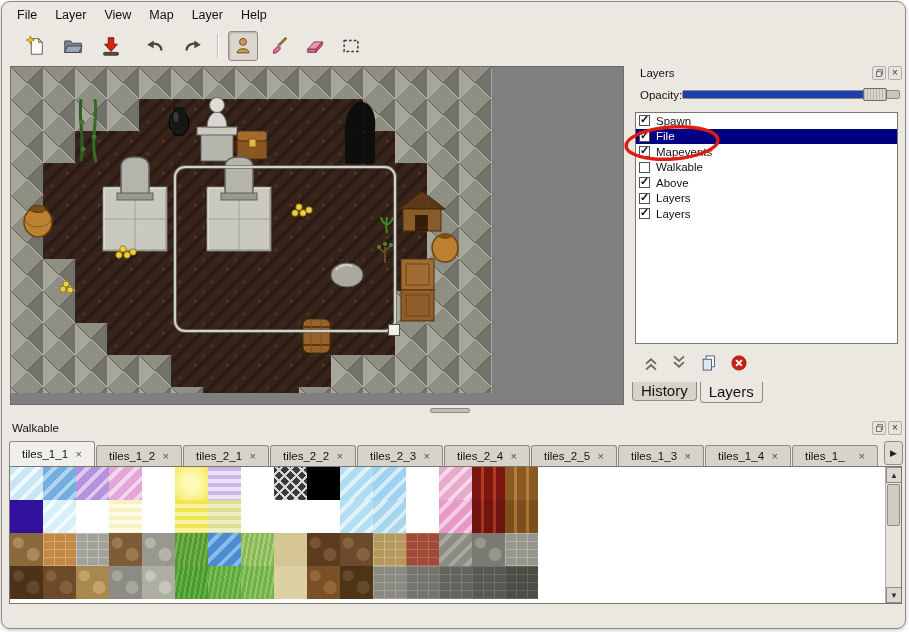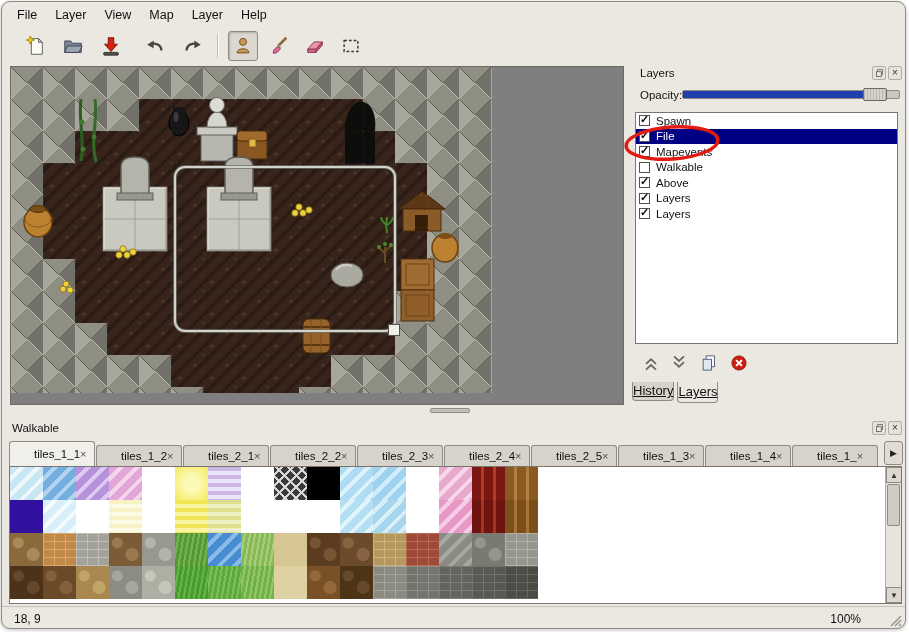--- a/index.html
+++ b/index.html
@@ -41,28 +41,28 @@
     border:1px solid #6f6b64;border-radius:2px;
     background-image:repeating-linear-gradient(90deg,rgba(0,0,0,.14) 0 1px,transparent 1px 3px);}
   .layer-list{position:absolute;left:5px;top:50px;width:263px;height:232px;background:#fff;border:1px solid #7a766f;overflow:hidden;}
   .layer-row{display:flex;align-items:center;height:15.5px;padding-left:3px;}
   .layer-row.sel{background:#000082;color:#fff;}
   .cb{width:11px;height:11px;background:#fff;border:1px solid #55524c;margin-right:6px;position:relative;flex:none;}
   .cb .chk{position:absolute;left:0;top:-3px;font-size:11px;font-weight:bold;color:#111;}
   .layer-actions{position:absolute;left:0;top:288px;height:28px;width:100%;}
   .abtn{position:absolute;top:0;width:26px;height:26px;display:flex;align-items:center;justify-content:center;border-radius:3px;}
   .dock-tabs{position:absolute;left:2px;top:320px;display:flex;align-items:flex-start;gap:3px;}
-  .dtab{height:19px;line-height:18px;padding:0 0;background:#d7d3cb;border:1px solid #8f8b84;border-top:none;
-    border-radius:0 0 4px 4px;font-size:13px;text-decoration:underline;}
+  .dtab{height:19px;line-height:18px;padding:0 8px;background:#d7d3cb;border:1px solid #8f8b84;border-top:none;
+    border-radius:0 0 4px 4px;font-size:15px;}
   .dtab.active{background:#ebe8e1;height:21px;line-height:20px;}
 
   
   .tdock{position:absolute;left:5px;top:416px;width:897px;height:188px;font-size:11.5px;color:#111;}
   .ts-tabs{position:absolute;left:2px;top:22px;right:24px;height:26px;display:flex;align-items:flex-end;overflow:hidden;}
-  .ttab{flex:none;width:86px;height:21px;margin-right:1px;padding:0 24px;background:#d7d3cb;border:1px solid #8f8b84;
+  .ttab{flex:none;width:86px;height:21px;margin-right:1px;padding:0 12px;background:#d7d3cb;border:1px solid #8f8b84;
     border-bottom:none;border-radius:3px 3px 0 0;display:flex;align-items:center;justify-content:space-between;}
   .ttab.active{height:25px;background:#f1efea;}
   .ttab .x{color:#55524c;font-size:11px;}
   .ts-scroll-btn{position:absolute;right:1px;top:23px;width:19px;height:24px;background:#e0dcd4;border:1px solid #8f8b84;
     border-radius:3px;display:flex;align-items:center;justify-content:center;font-size:9px;color:#222;}
   .tile-area{position:absolute;left:2px;top:48px;width:893px;height:138px;background:#fff;border:1px solid #7a766f;overflow:hidden;}
   .tile-row{display:flex;height:33px;}
   .tile{width:33px;height:33px;flex:none;}
   .vscroll{position:absolute;right:0;top:0;width:16px;height:136px;background:#e7e4dd;border-left:1px solid #b2aea6;}
   .vs-btn{position:absolute;left:0;width:16px;height:16px;background:#dcd8d0;border:1px solid #8f8b84;
@@ -511,25 +511,18 @@
           </div>
         </div>
       <div class="vscroll">
         <div class="vs-btn vs-up">▲</div>
         <div class="vs-thumb"></div>
         <div class="vs-btn vs-down">▼</div>
       </div>
     </div>
   </div>
 
-  <div class="statusbar">
-    <span class="sb-coords">18, 9</span>
-    <span class="sb-zoom">100%</span>
-    <svg class="sb-grip" width="13" height="13">
-      <path d="M12 2 L2 12 M12 6 L6 12 M12 10 L10 12" stroke="#9a968e" stroke-width="1.5"></path>
-    </svg>
-  </div>
 
   <svg class="annotation" viewBox="0 0 112 48">
     <ellipse cx="54" cy="23" rx="46" ry="16" fill="none" stroke="#e11b12" stroke-width="3.4" transform="rotate(-4 54 23)"></ellipse>
   </svg>
 
 </div>
 
 </body></html>

